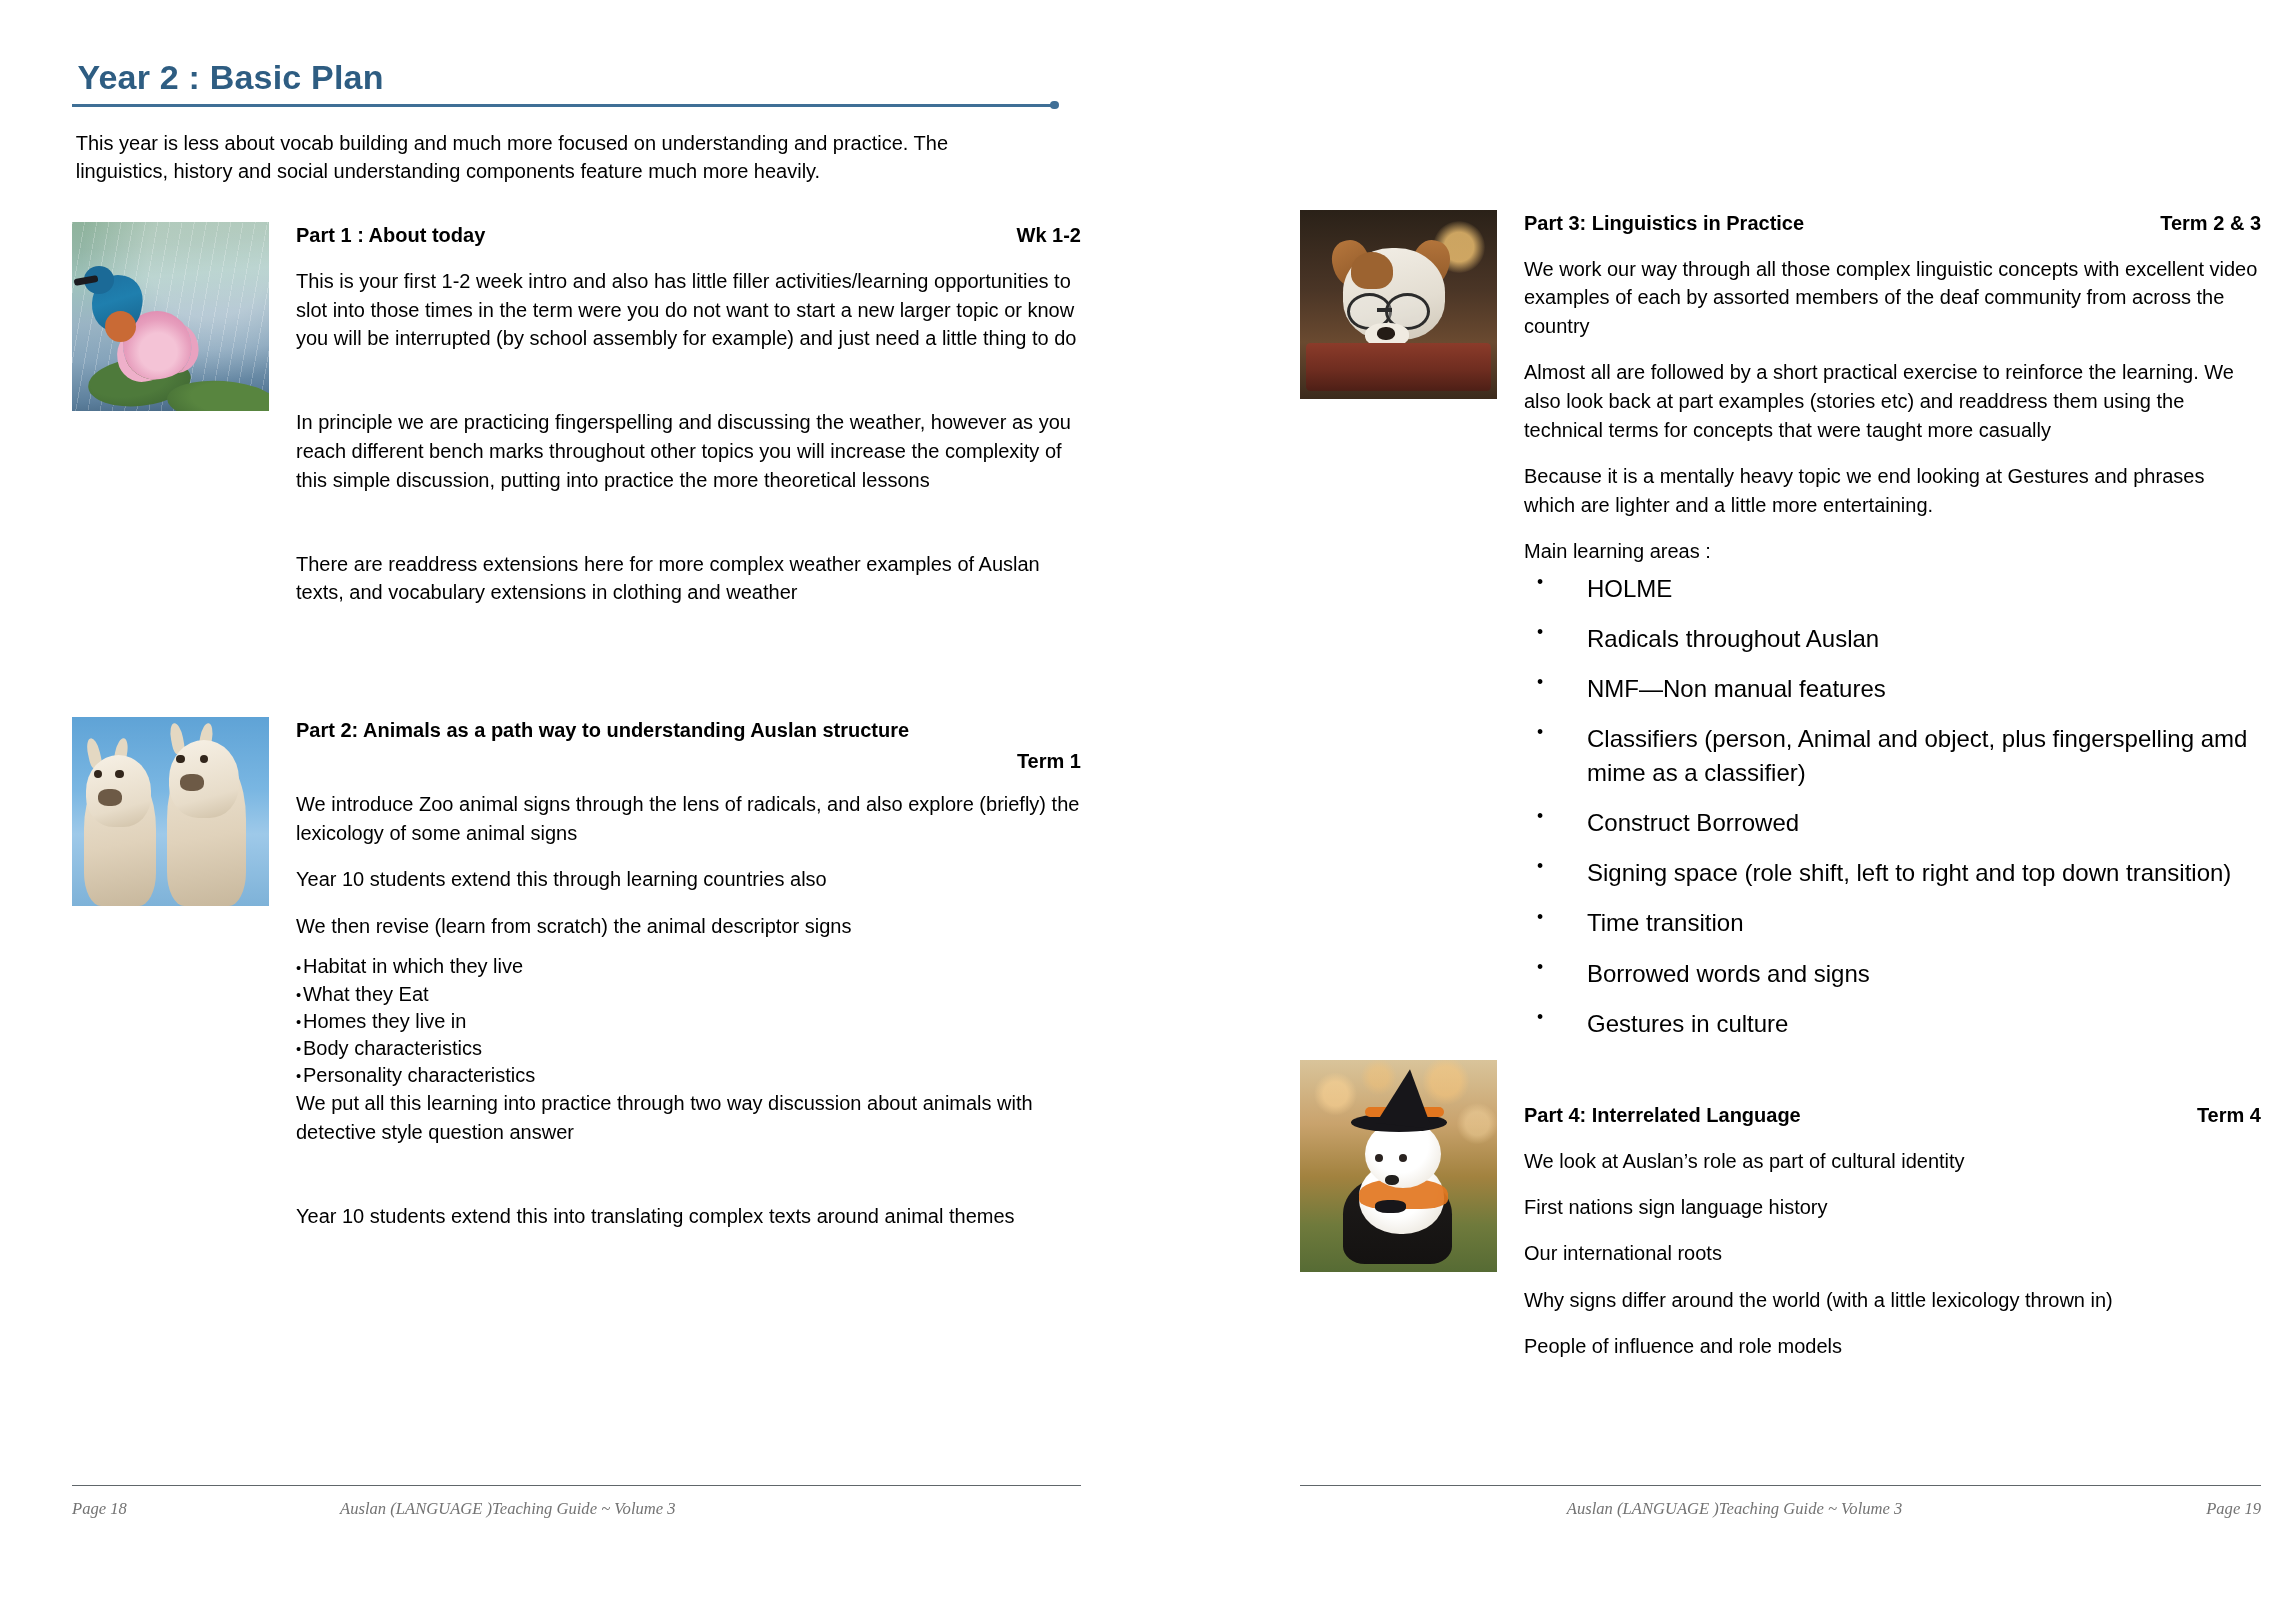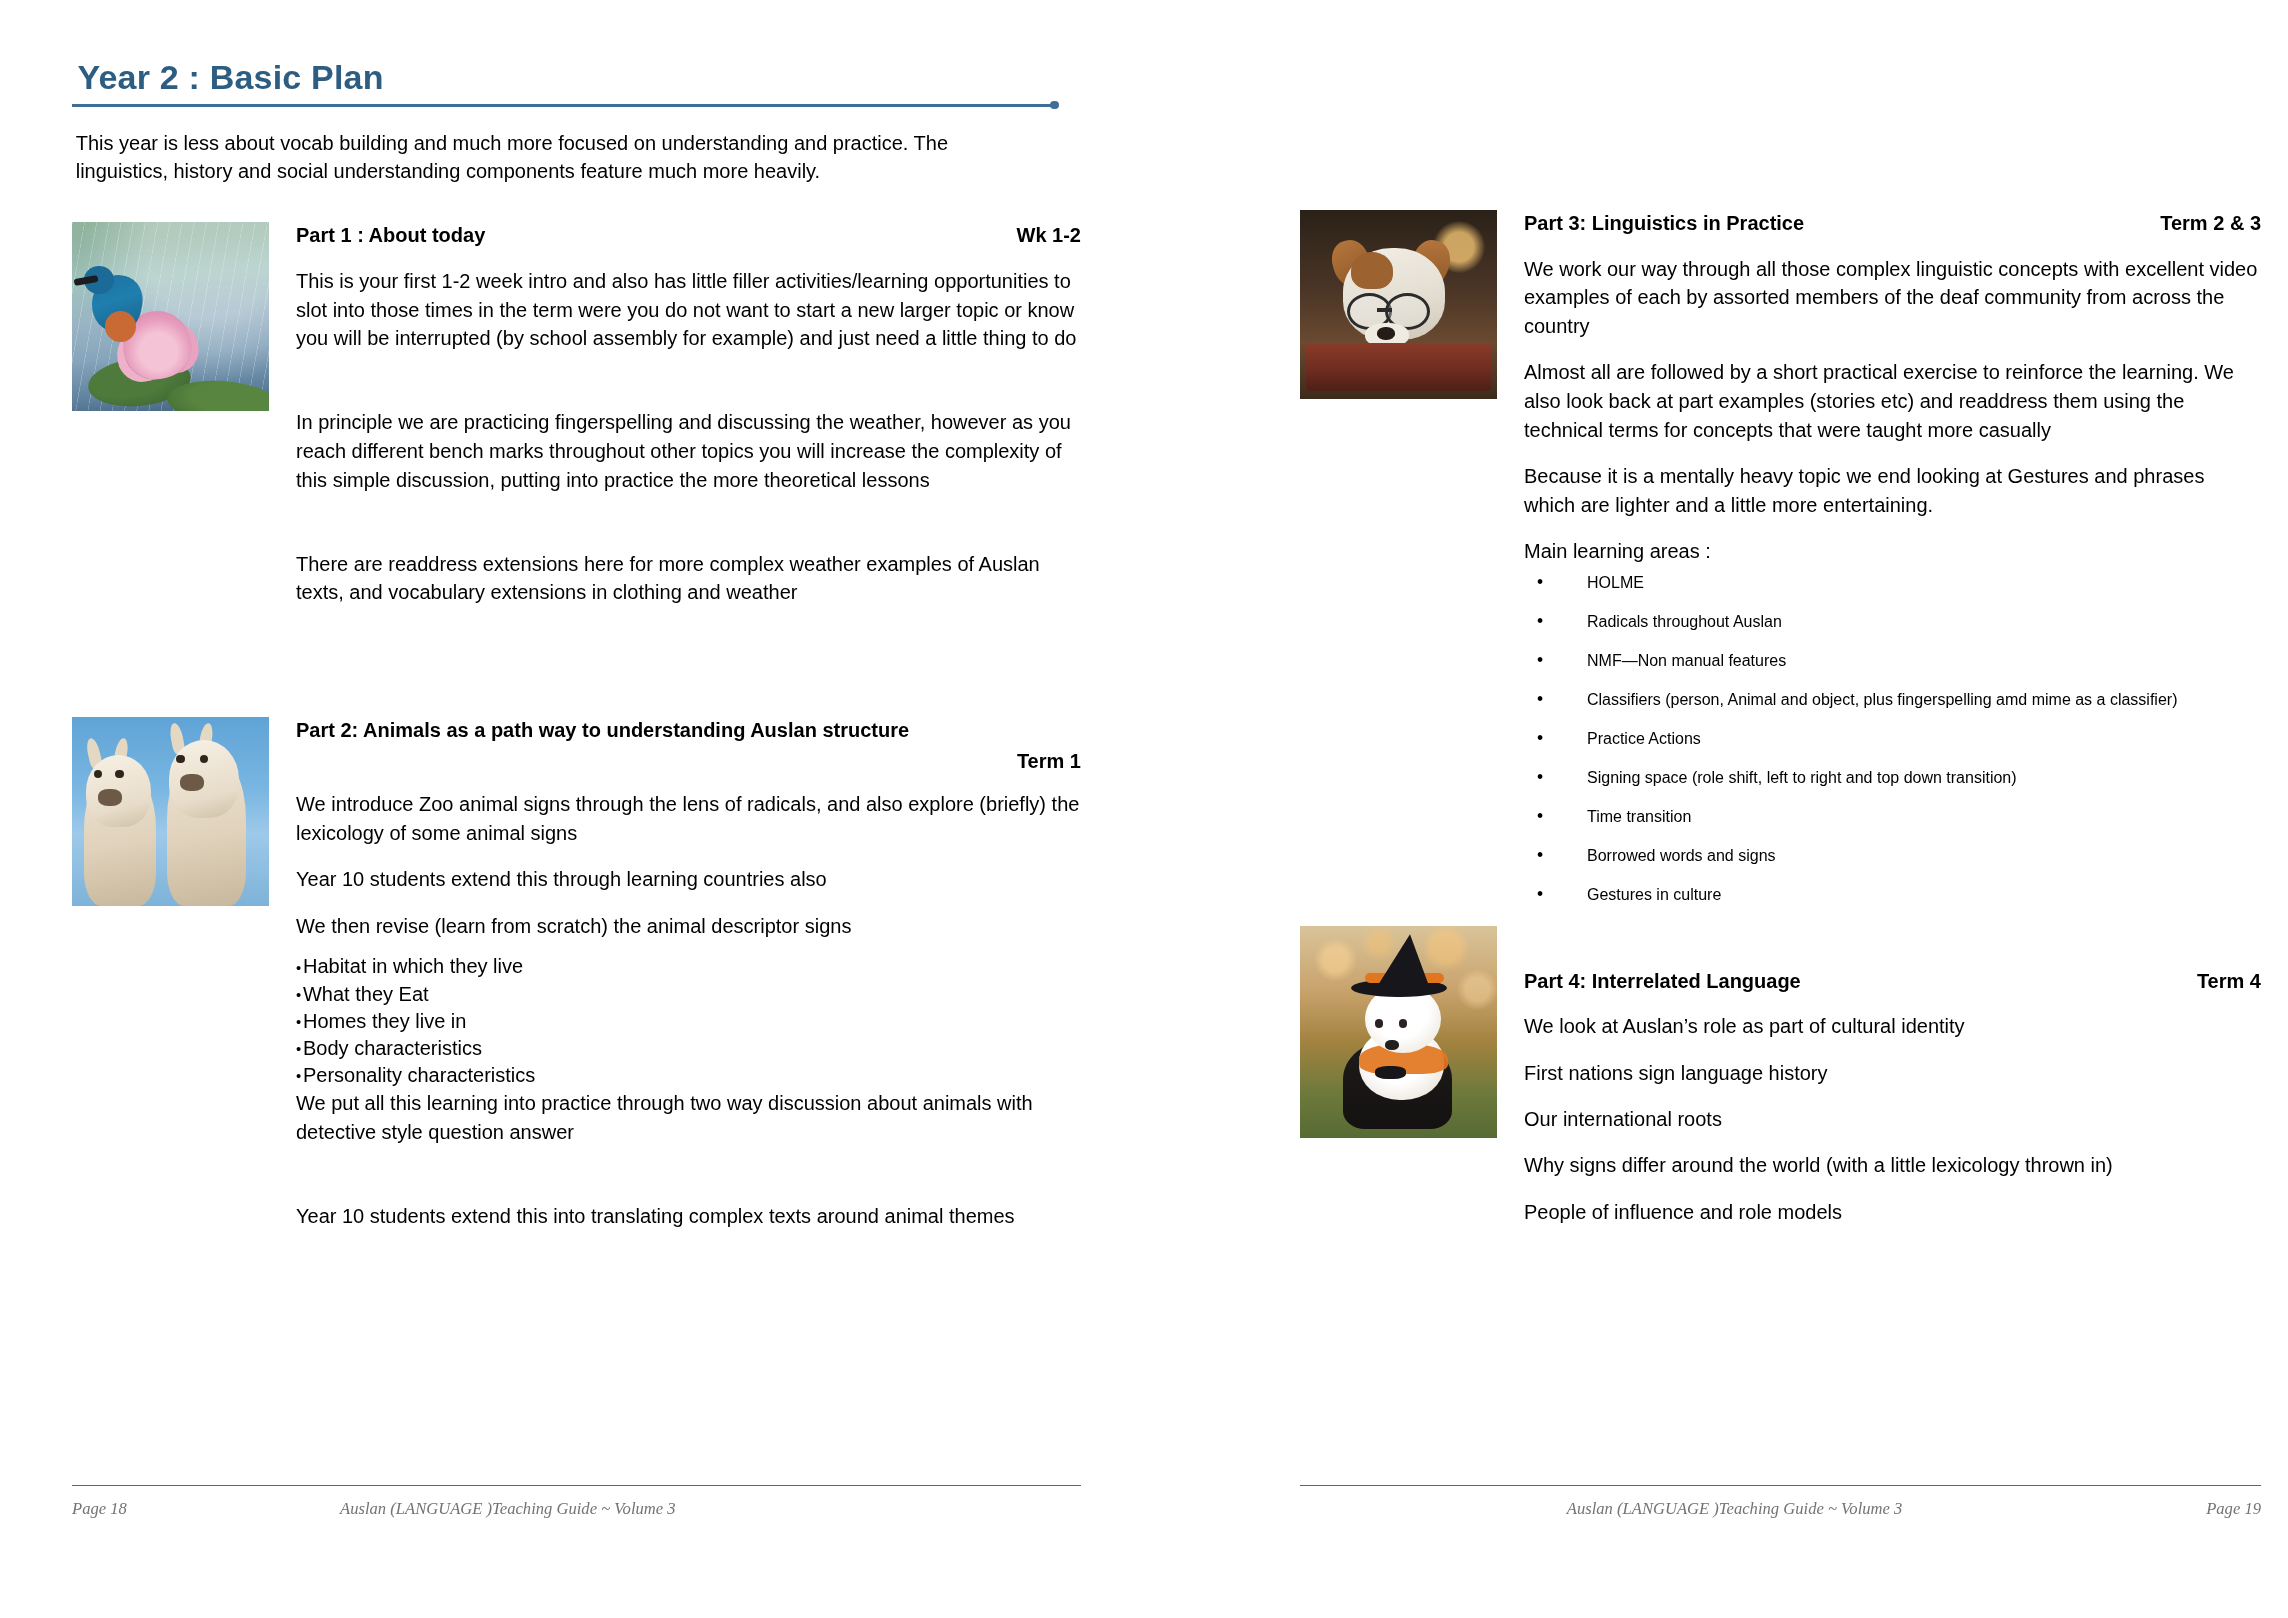--- a/index.html
+++ b/index.html
@@ -124,21 +124,21 @@
     content: "\2022";
     font-size: 14.8px;
     margin-right: 1.8px;
     vertical-align: 0.9px;
   }
 
   .dot-list {
     margin: 5.5px 0 0 0;
     padding: 0;
     list-style: none;
-    font-size: 16px;
+    font-size: 24px;
     line-height: 1.40;
   }
   .dot-list li {
     position: relative;
     padding-left: 63px;
     margin-bottom: 16.6px;
   }
   .dot-list li::before {
     content: "\2022";
     position: absolute;
@@ -509,21 +509,21 @@
         </div>
         <p class="body gap-sm">We work our way through all those complex linguistic concepts with excellent video examples of each by assorted members of the deaf community from across the country</p>
         <p class="body gap-sm">Almost all are followed by a short practical exercise to reinforce the learning. We also look back at part examples (stories etc) and readdress them using the technical terms for concepts that were taught more casually</p>
         <p class="body gap-sm">Because it is a mentally heavy topic we end looking at Gestures and phrases which are lighter and a little more entertaining.</p>
         <p class="body gap-sm">Main learning areas :</p>
         <ul class="dot-list">
           <li>HOLME</li>
           <li>Radicals throughout Auslan</li>
           <li>NMF—Non manual features</li>
           <li>Classifiers (person, Animal and object, plus fingerspelling amd mime as a classifier)</li>
-          <li>Practice Actions</li>
+          <li>Construct Borrowed</li>
           <li>Signing space (role shift, left to right and top down transition)</li>
           <li>Time transition</li>
           <li>Borrowed words and signs</li>
           <li>Gestures in culture</li>
         </ul>
       </div>
     </div>
 
     <div class="section" style="margin-top:20px;">
       <div class="sec-photo ph-witch" style="top:0; height:212px;">

